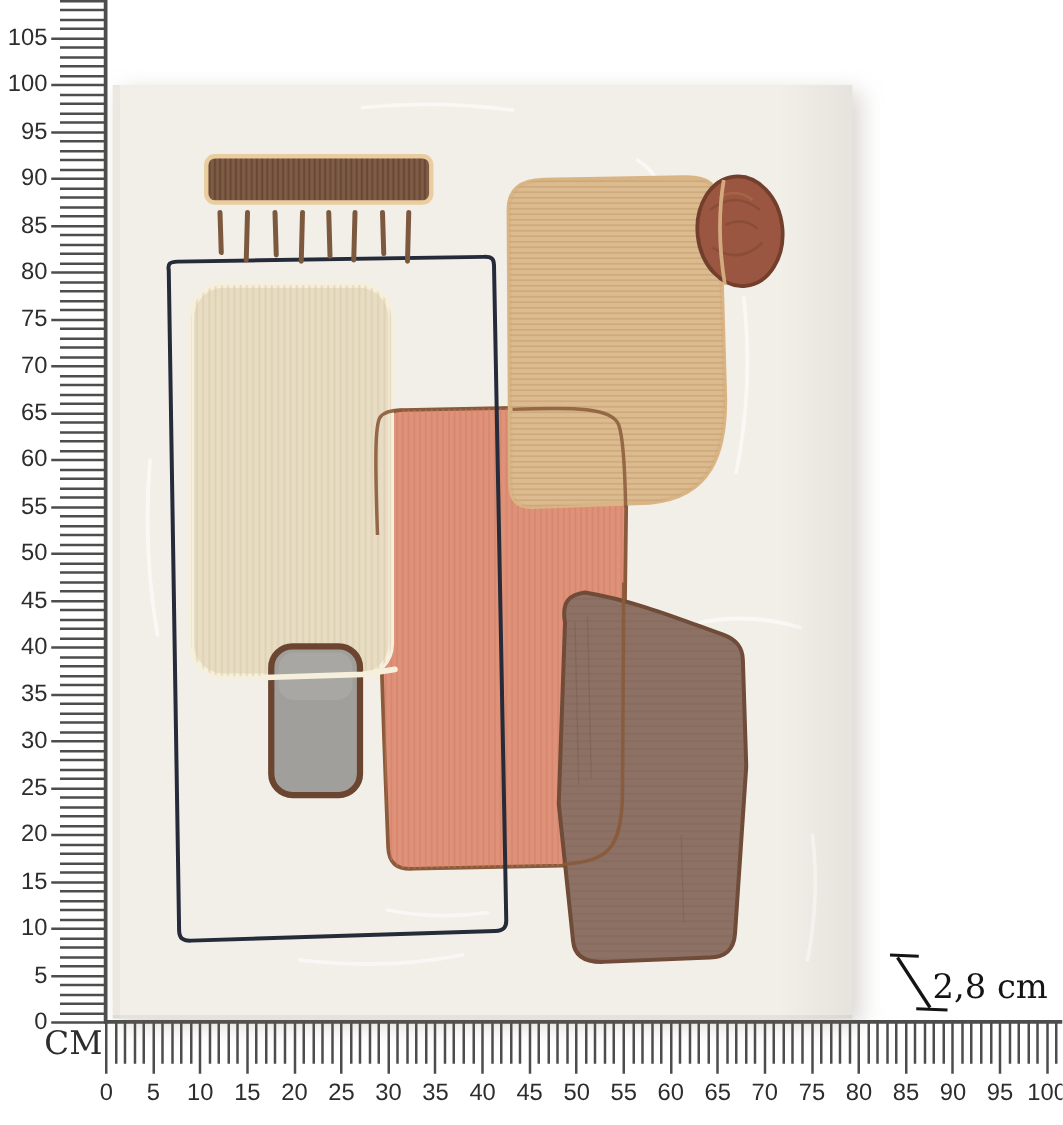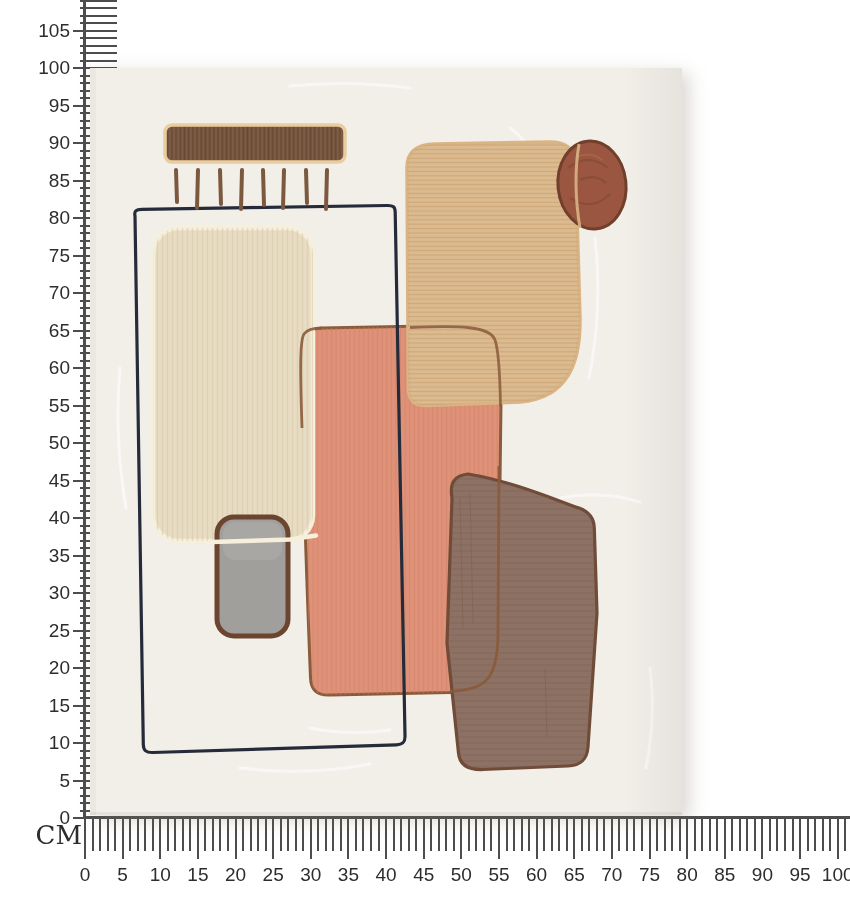--- a/index.html
+++ b/index.html
@@ -4,21 +4,21 @@
 <style>
   html,body{margin:0;padding:0;}
   body{
     width:850px;height:900px;position:relative;overflow:hidden;
     background:var(--c-page-bg,#fff);
     font-family:"Liberation Sans", sans-serif;
   }
   #scene{position:absolute;inset:0;}
 
   
-  #v-ruler{position:absolute;left:0;top:0;width:85px;height:822px;padding-left:32px;}
+  #v-ruler{position:absolute;left:0;top:0;width:85px;height:822px;}
   .vspine{position:absolute;left:83px;top:0;width:2.5px;height:819px;background:var(--c-ruler-line);}
   .vtick{position:absolute;right:0;width:37px;height:2px;background:var(--c-ruler-line);}
   .vtick.major{width:44px;}
   .vlabel{
     position:absolute;right:47px;width:44px;text-align:right;
     font-size:19px;line-height:22px;color:var(--c-ruler-text);
   }
   #h-ruler{position:absolute;left:85px;top:816px;width:765px;height:84px;}
   .hspine{position:absolute;left:0;top:0;width:765px;height:2.5px;background:var(--c-ruler-line);}
   .htick{position:absolute;top:0;width:2px;height:35px;background:var(--c-ruler-line);}
@@ -428,14 +428,24 @@
       <line x1="152" y1="102" x2="151" y2="141"></line>
       <line x1="173" y1="102" x2="174" y2="137"></line>
       <line x1="194" y1="102" x2="193" y2="140"></line>
       <line x1="216" y1="102" x2="217" y2="135"></line>
       <line x1="237" y1="102" x2="236" y2="141"></line>
     </g>
 
     <rect x="0" y="744" width="592" height="3" fill="#000000" opacity="0.05"></rect>
   </svg>
 
+  <div id="depth">
+    <svg width="62" height="62" viewBox="0 0 62 62" xmlns="http://www.w3.org/2000/svg">
+      <g stroke="var(--c-depth-text)" stroke-width="2.6">
+        <line x1="12" y1="11" x2="35" y2="12"></line>
+        <line x1="18" y1="13" x2="44" y2="53"></line>
+        <line x1="33" y1="54" x2="58" y2="55"></line>
+      </g>
+    </svg>
+    <span id="depth-text">2,8 cm</span>
+  </div>
 
 </div>
 
 </body></html>

